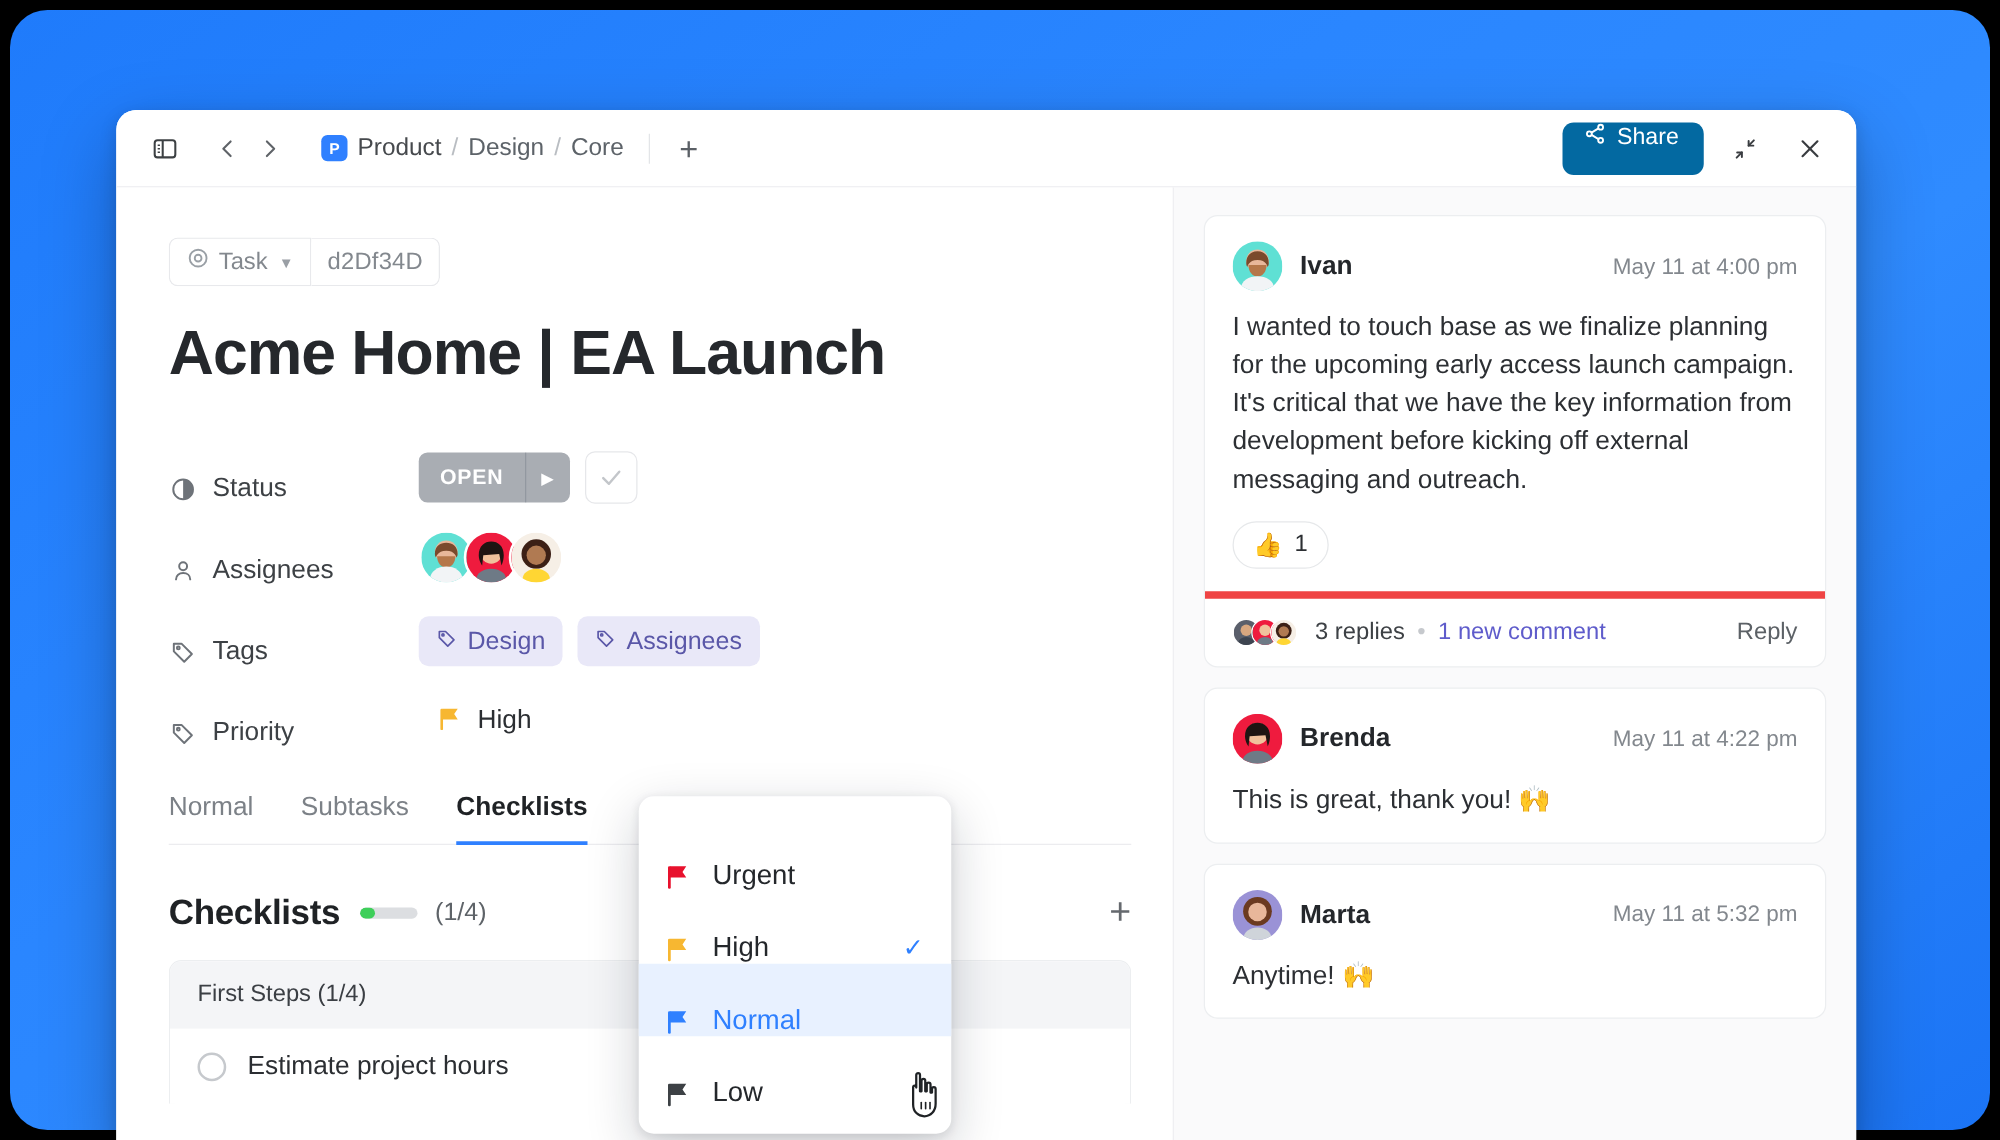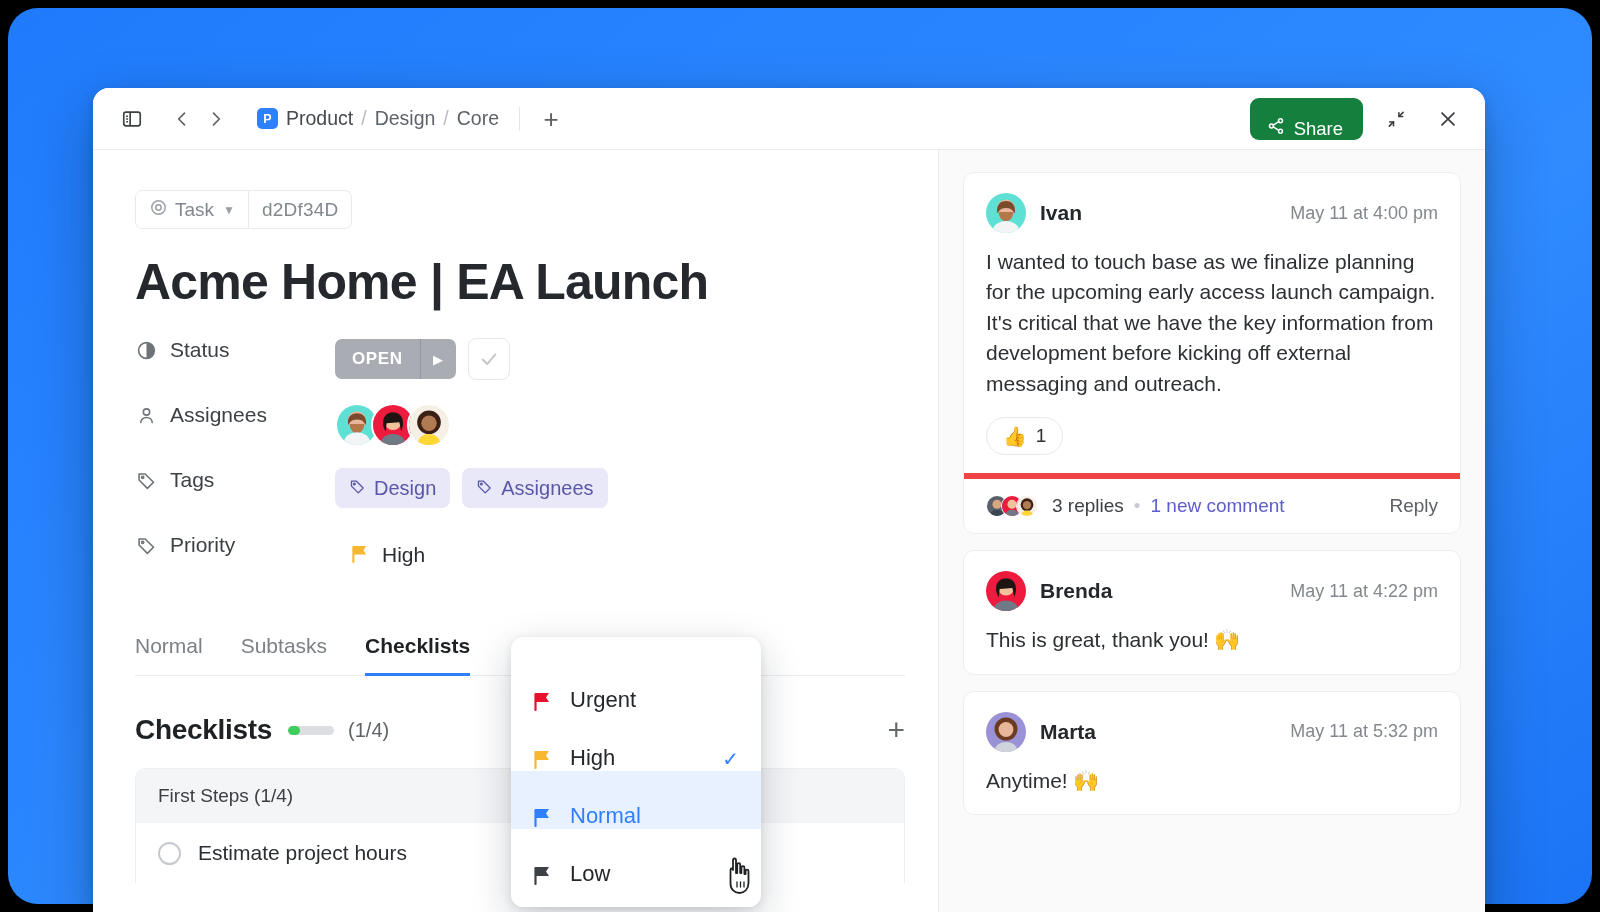--- a/index.html
+++ b/index.html
@@ -71,22 +71,22 @@
     width: 1px; height: 24px; background: #e3e5e8; margin: 0 6px 0 12px;
   }
   .plus-tab {
     width: 34px; height: 34px;
     display: flex; align-items: center; justify-content: center;
     color: #5b6066; cursor: pointer; border-radius: 7px;
     font-size: 26px; font-weight: 300; line-height: 1;
   }
   .topbar-right { margin-left: auto; display: flex; align-items: center; gap: 6px; }
   .share-btn {
-    display: flex; align-items: flex-end; gap: 9px;
-    background: #15803d; color: #fff;
+    display: flex; align-items: flex-start; gap: 9px;
+    background: #0369a1; color: #fff;
     height: 42px; padding: 0 20px 0 17px;
     border-radius: 9px; cursor: pointer;
     font-size: 18.5px; font-weight: 500;
     border: none;
     font-family: inherit;
   }
   .win-btn {
     width: 38px; height: 38px; margin-left: 8px;
     display: flex; align-items: center; justify-content: center;
     color: #3a3d41; cursor: pointer; border-radius: 7px;
@@ -126,21 +126,21 @@
   
   .task-title {
     margin-top: 26px;
     font-size: 50px; font-weight: 700; letter-spacing: -0.8px;
     color: #25282c;
     line-height: 1.1;
   }
 
   
   .fields { margin-top: 28px; }
-  .field-row { display: flex; align-items: flex-start; height: 65px; }
+  .field-row { display: flex; align-items: flex-end; height: 65px; }
   .field-label {
     display: flex; align-items: center; gap: 13px;
     width: 200px; flex: none;
     font-size: 21px; color: #3d4145;
   }
   .field-ico { width: 22px; height: 22px; color: #6e7379; display:flex; align-items:center; justify-content:center; flex:none;}
   .field-value { display: flex; align-items: center; gap: 12px; }
 
   .status-pill {
     display: inline-flex; align-items: stretch;

